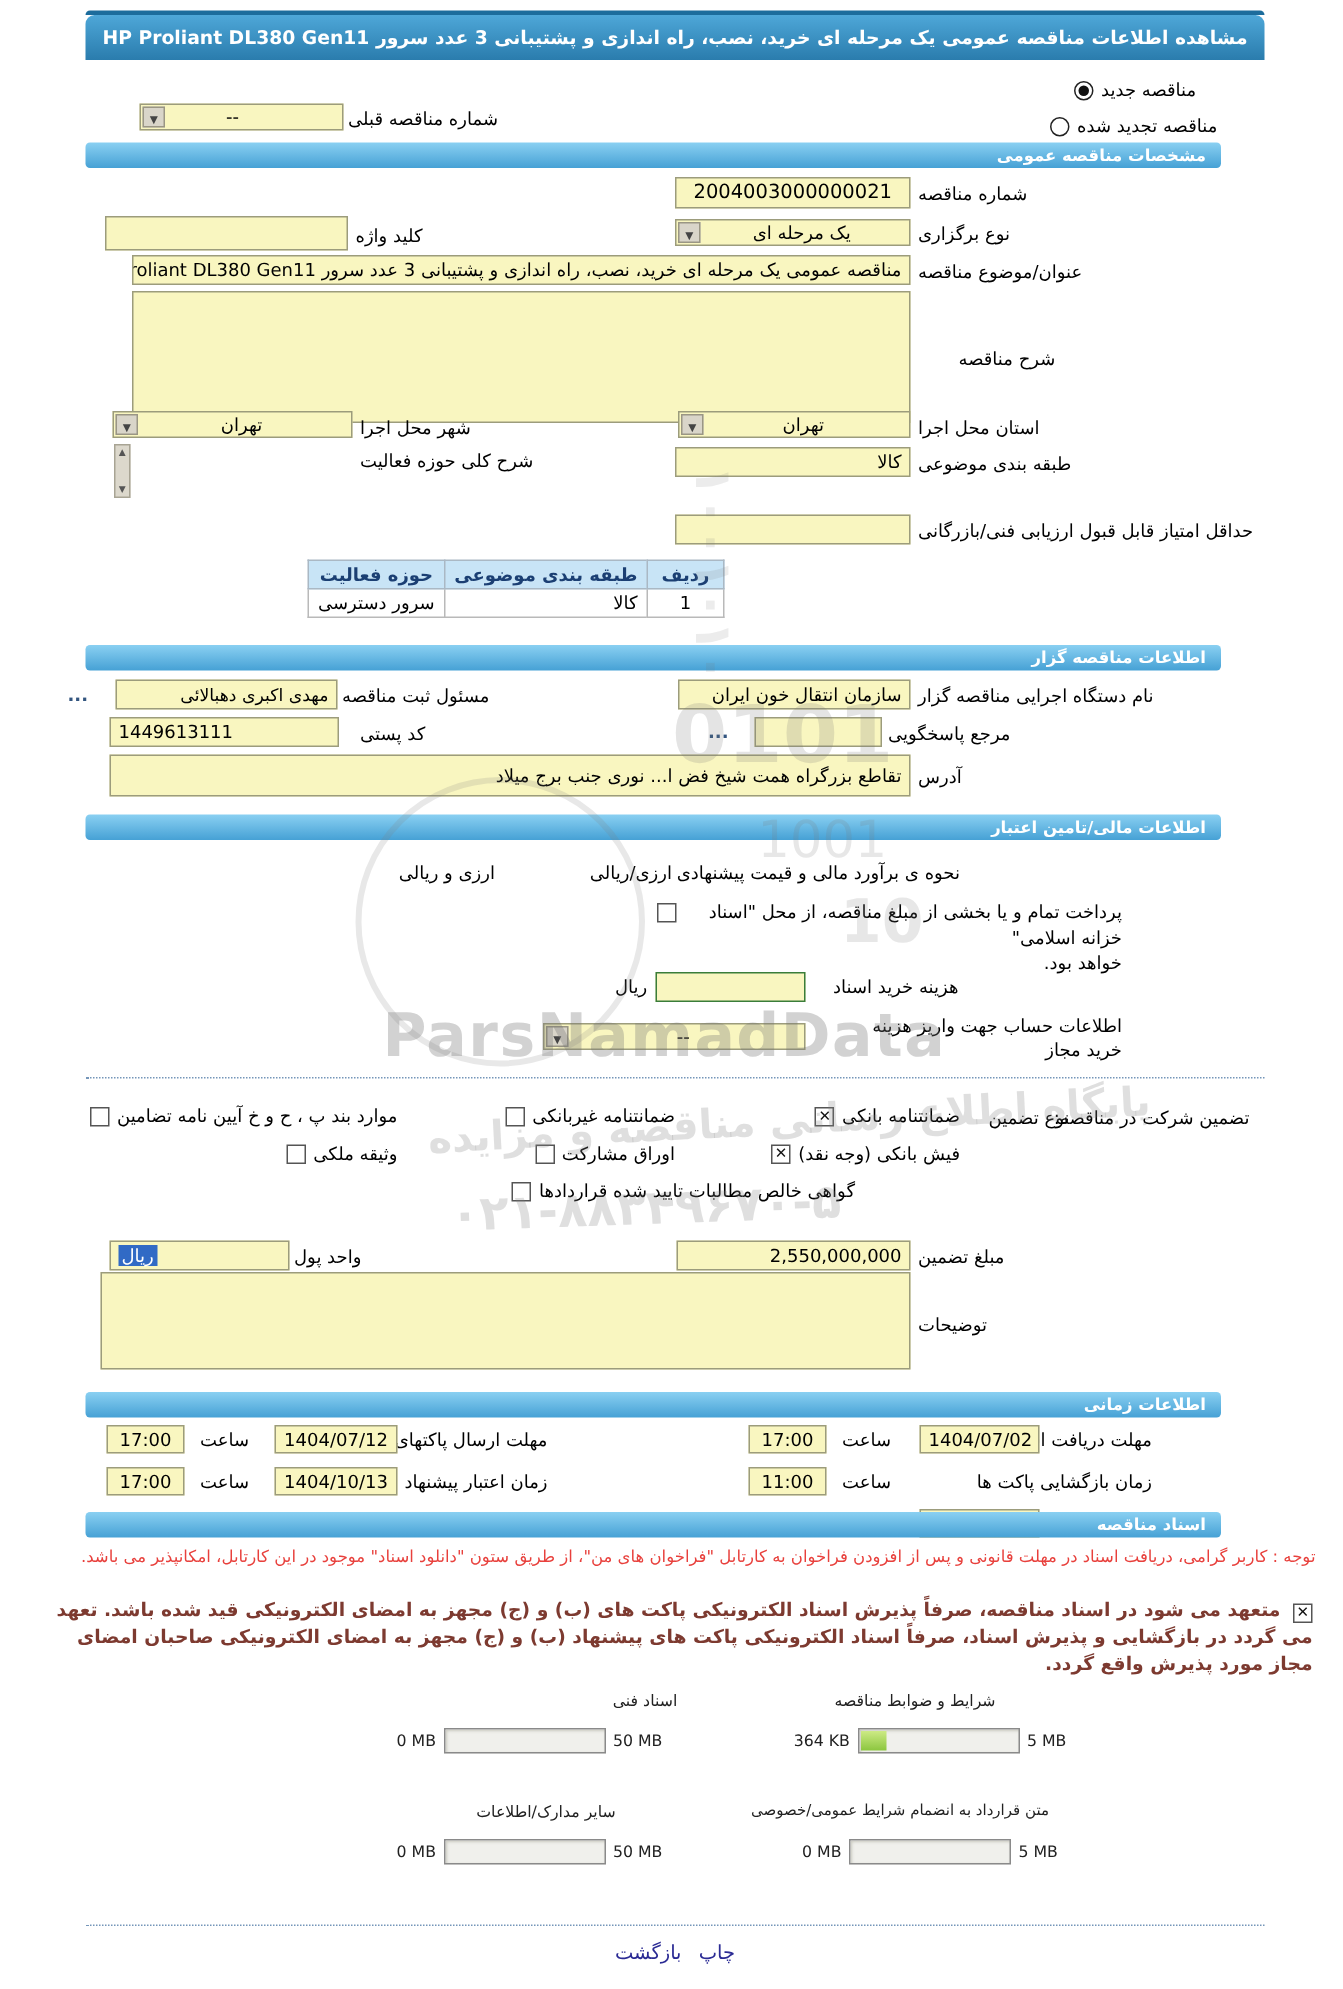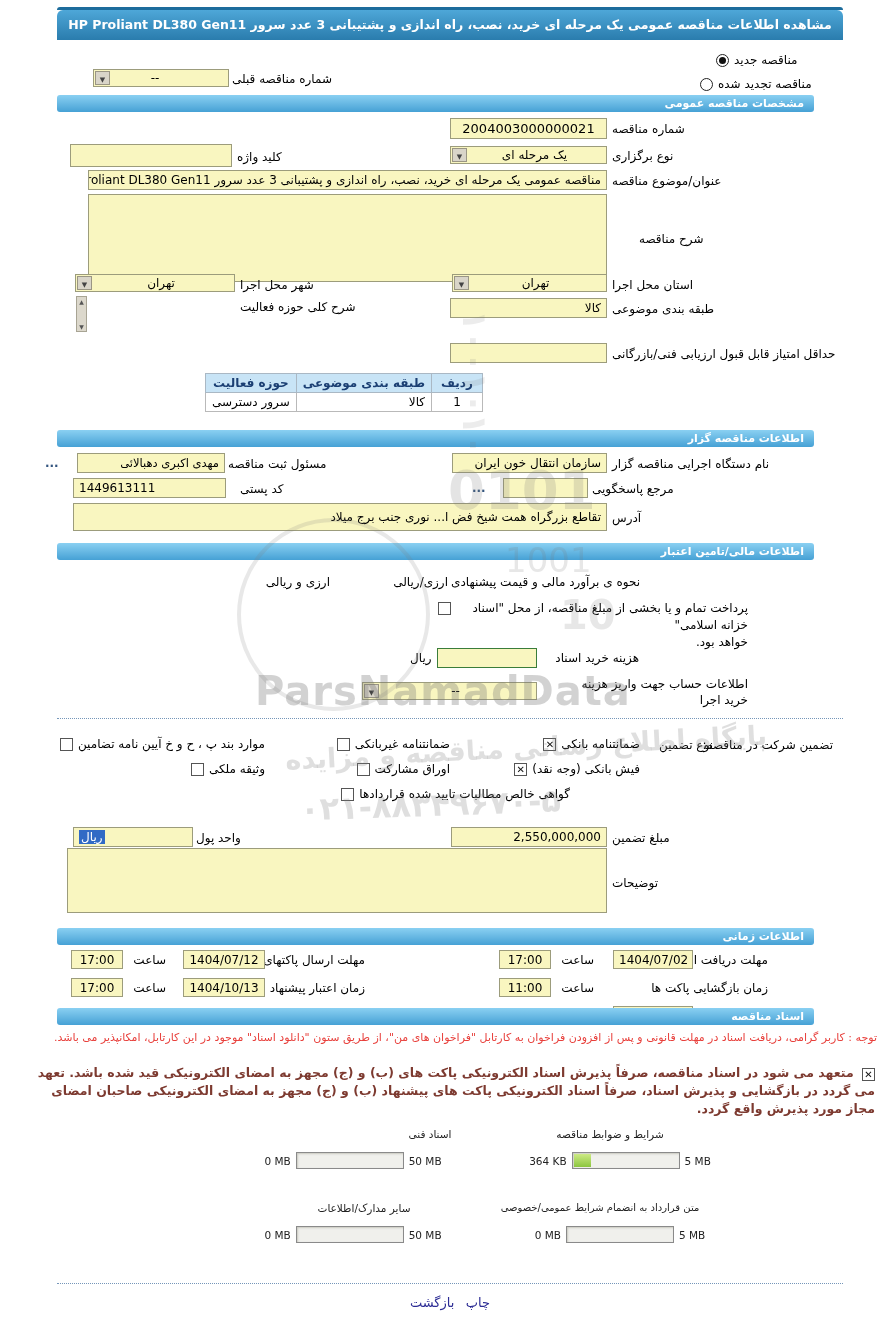--- a/index.html
+++ b/index.html
@@ -160,21 +160,21 @@
     <span>پرداخت تمام و یا بخشی از مبلغ مناقصه، از محل "اسناد خزانه اسلامی"</span><br>
     <span>خواهد بود.</span>
   </div>
 
   <span class="lbl" style="right:256px;top:651px;">هزینه خرید اسناد</span>
   <div class="inp" style="left:437px;top:648px;width:100px;height:20px;border-color:#3a7d3a;"></div>
   <span class="lbl" style="left:410px;top:651px;">ریال</span>
 
   <div class="abs" style="right:147px;top:676px;text-align:right;line-height:16px;">
     <span>اطلاعات حساب جهت واریز هزینه</span><br>
-    <span>خرید اجرا</span>
+    <span>خرید مجاز</span>
   </div>
   <div class="inp center" style="left:362px;top:682px;width:175px;height:18px;padding:1px 4px 1px 16px;">
     <span>--</span>
     <span class="selbtn">▼</span>
   </div>
 
   <div class="dashes" style="top:718px;"></div>
 
   <span class="lbl" style="right:62px;top:738px;">تضمین شرکت در مناقصه:</span>
   <span class="lbl" style="right:182px;top:738px;">نوع تضمین</span>

